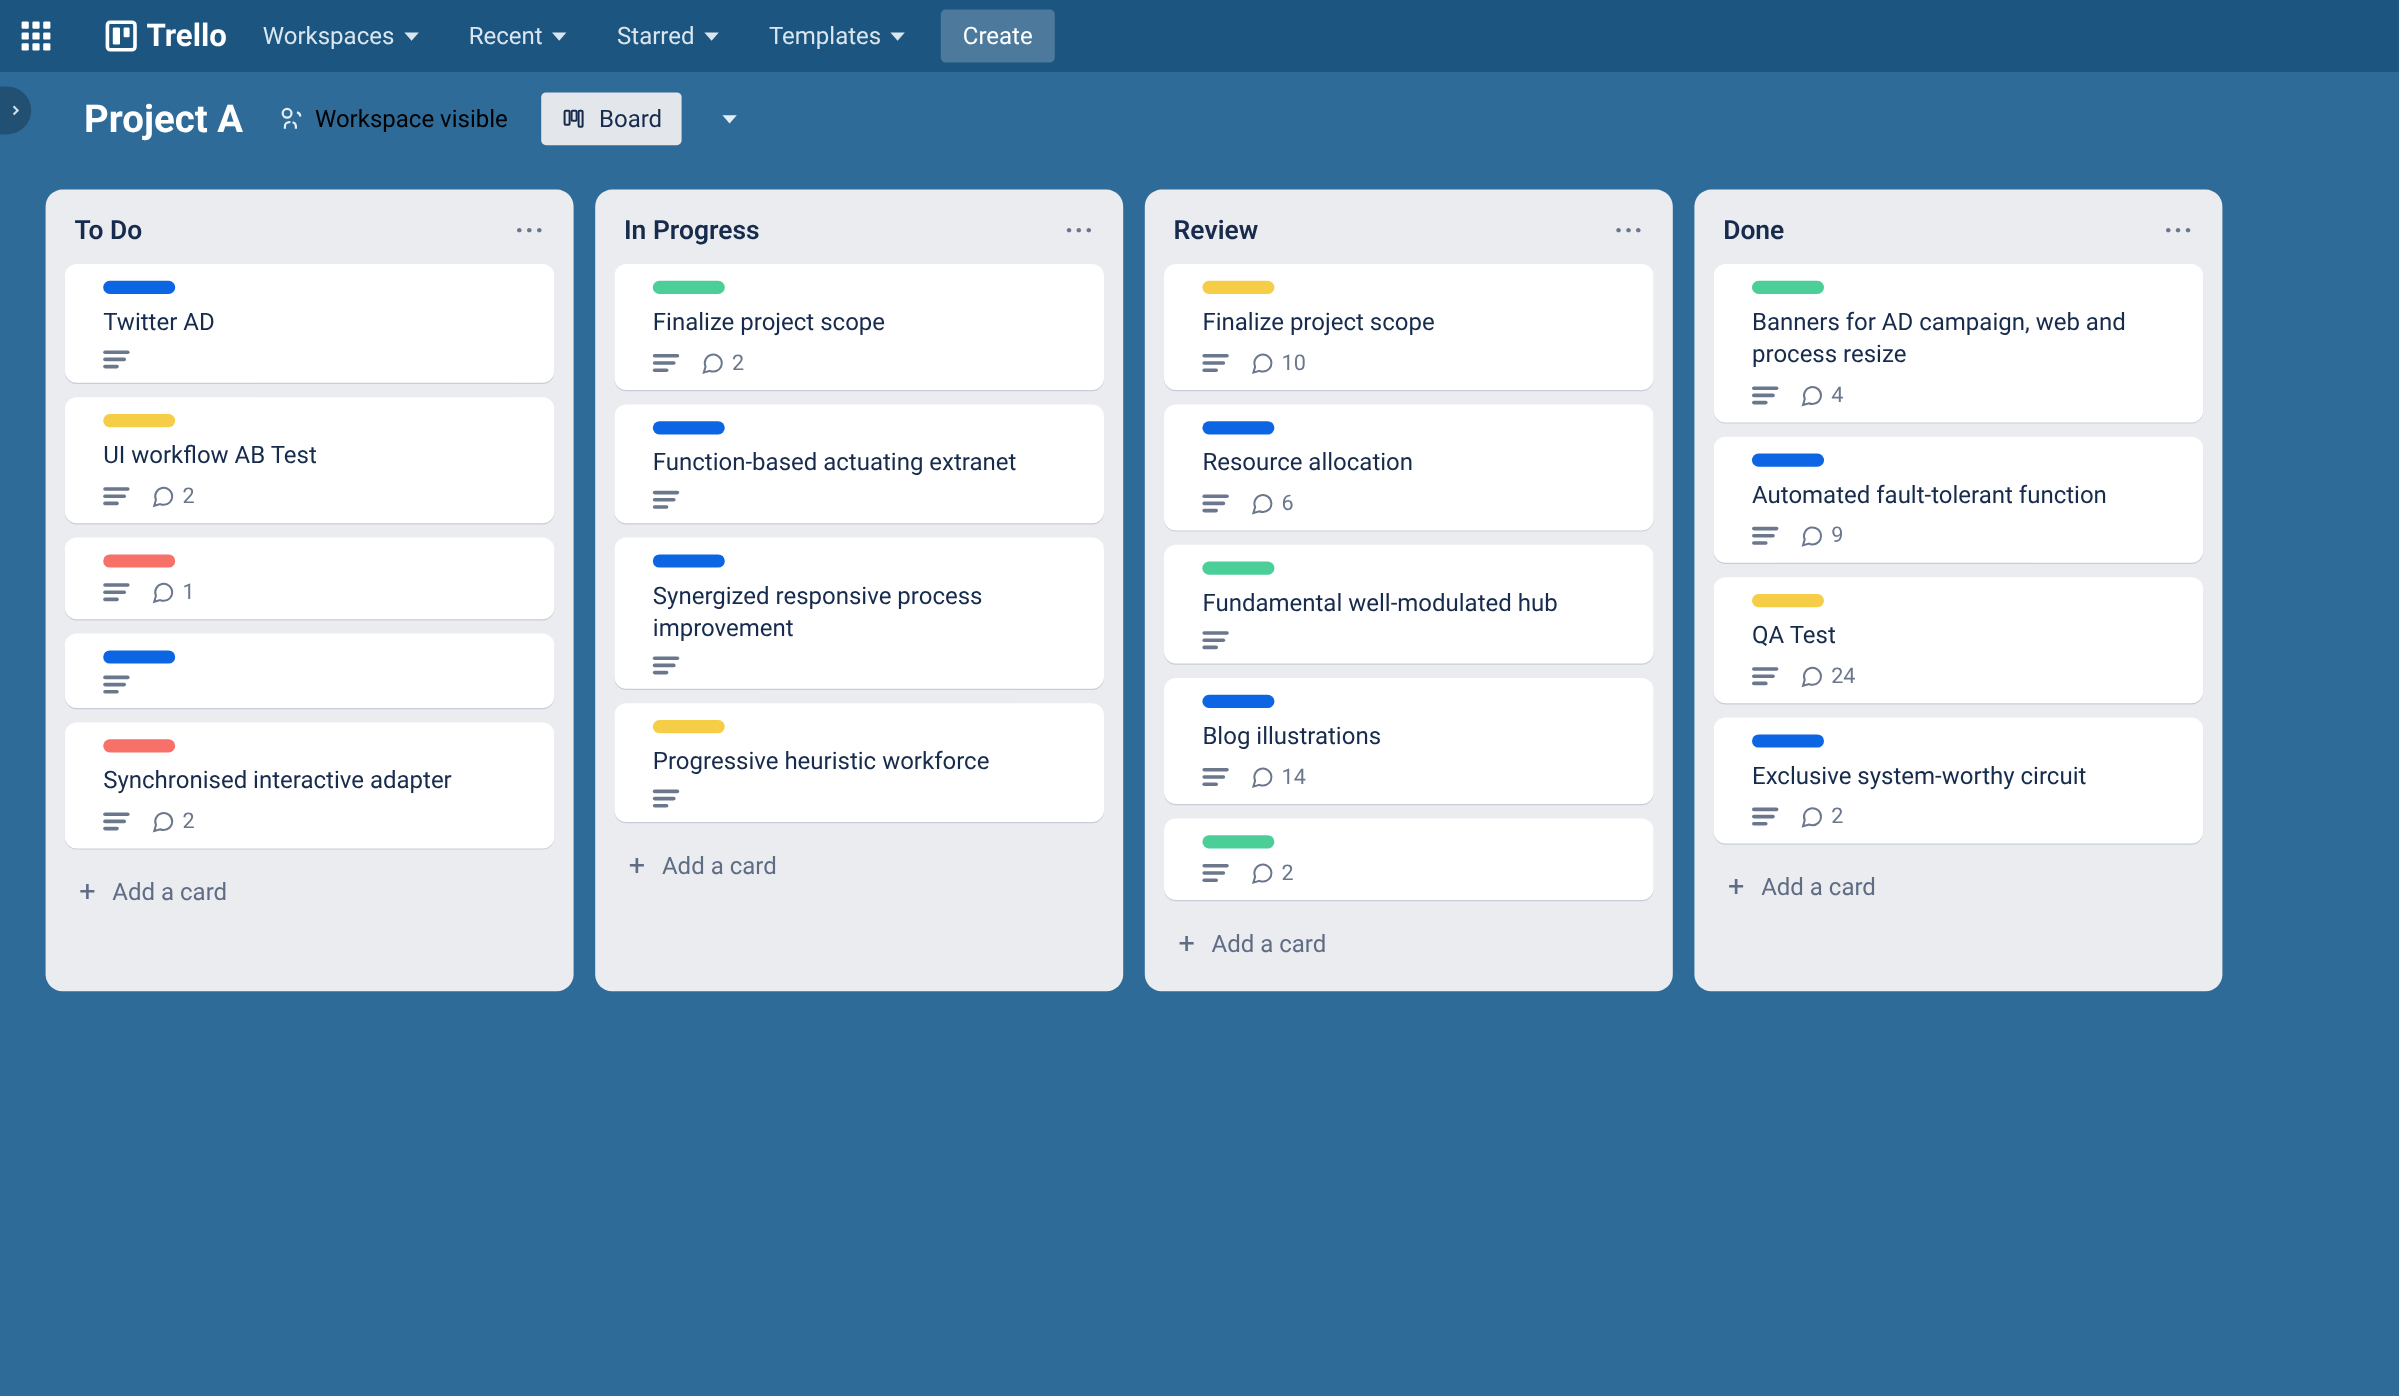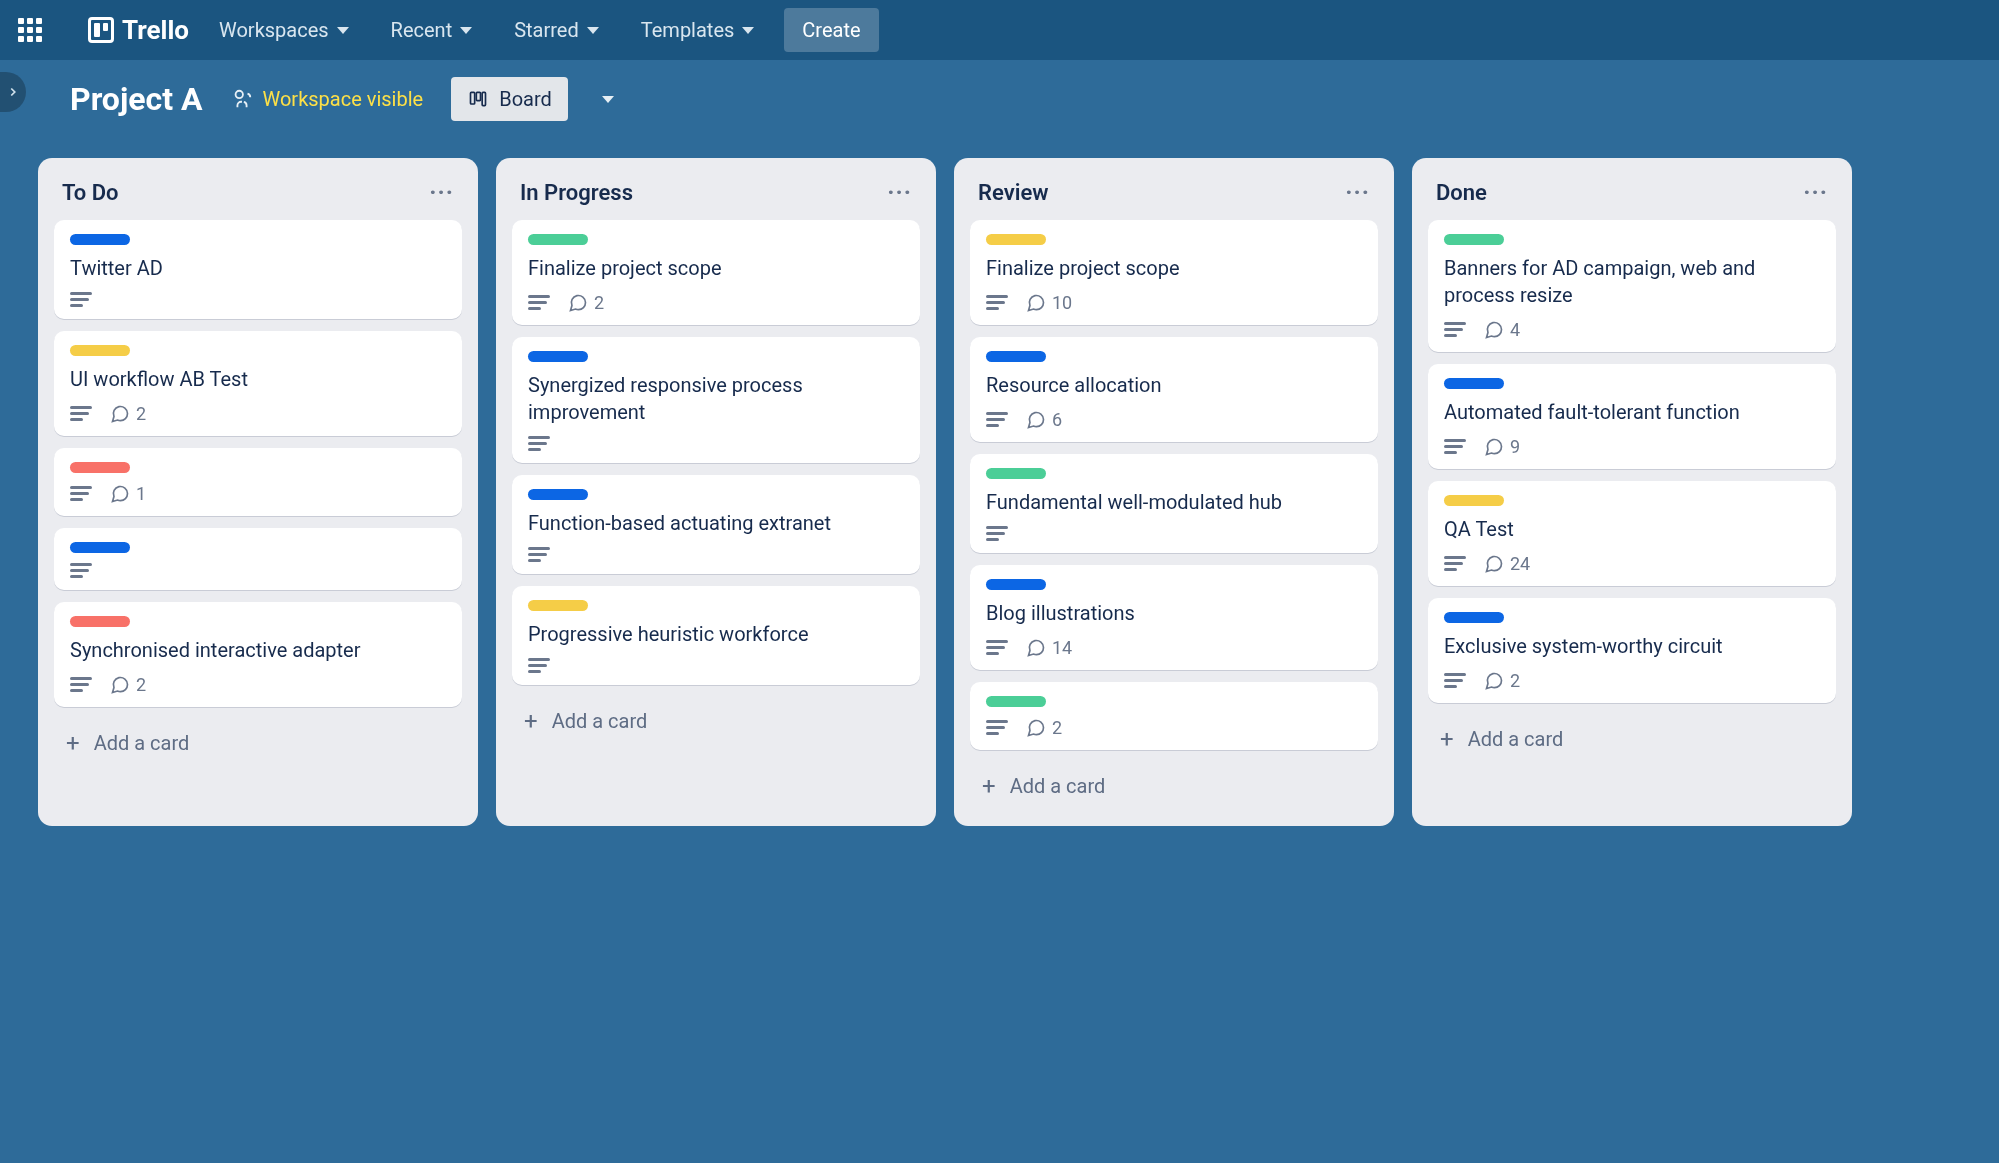--- a/index.html
+++ b/index.html
@@ -15,33 +15,33 @@
 .logo-glyph .short{height:60%;}
 .nav-btn{display:flex;align-items:center;gap:8px;color:#d9e6ef;font-size:20px;padding:8px 12px;border-radius:4px;cursor:pointer;}
 .chev{width:0;height:0;border-left:6px solid transparent;border-right:6px solid transparent;border-top:7px solid #d9e6ef;}
 .create-btn{background:rgba(255,255,255,.22);color:#fff;padding:10px 18px;border-radius:4px;font-size:20px;cursor:pointer;}
 
 
 .boardhdr{height:78px;display:flex;align-items:center;padding:0 30px;gap:28px;color:#fff;position:relative;}
 .expand-tab{position:absolute;left:0;top:12px;width:26px;height:40px;background:rgba(0,0,0,.25);border-radius:0 20px 20px 0;display:flex;align-items:center;justify-content:center;cursor:pointer;}
 .expand-tab svg{stroke:#cfe0eb;}
 .board-title{font-size:32px;font-weight:700;margin-left:40px;}
-.vis{display:flex;align-items:center;gap:10px;font-size:20px;color:#fde047;cursor:pointer;}
+.vis{display:flex;align-items:center;gap:10px;font-size:20px;color:#000000;cursor:pointer;}
 .vis svg{stroke:#e6eff5;}
 .view-btn{background:#e3e6ea;color:#172b4d;display:flex;align-items:center;gap:10px;padding:10px 16px;border-radius:4px;font-size:20px;cursor:pointer;}
 .view-chev{margin-left:6px;cursor:pointer;}
 
 
 .board{display:flex;gap:18px;padding:20px 38px;}
 .list{background:#ebecf0;border-radius:14px;width:440px;min-height:60px;padding:14px 10px 14px 10px;display:flex;flex-direction:column;}
 .list-hdr{display:flex;align-items:center;justify-content:space-between;padding:6px 14px 14px 14px;}
 .list-title{font-size:22px;font-weight:600;color:#172b4d;}
 .list-menu{color:#6b778c;font-size:24px;letter-spacing:1px;font-weight:700;cursor:pointer;}
 .cards{display:flex;flex-direction:column;gap:12px;padding:0 6px;}
-.card{background:#fff;border-radius:10px;padding:14px 16px 12px 16px;box-shadow:0 1px 0 rgba(9,30,66,.15);cursor:pointer;}
+.card{background:#fff;border-radius:10px;padding:14px 16px 12px 32px;box-shadow:0 1px 0 rgba(9,30,66,.15);cursor:pointer;}
 .label{height:11px;border-radius:6px;margin-bottom:10px;}
 .lbl-blue{background:#0c66e4;width:60px;}
 .lbl-yellow{background:#f5cd47;width:60px;}
 .lbl-red{background:#f87168;width:60px;}
 .lbl-green{background:#4bce97;width:60px;}
 .card-title{font-size:20px;color:#172b4d;line-height:1.35;}
 .badges{display:flex;align-items:center;gap:18px;margin-top:10px;color:#6b778c;}
 .desc-icon{display:flex;flex-direction:column;gap:3px;width:22px;}
 .desc-icon span{height:3px;background:#6b778c;border-radius:2px;}
 .desc-icon span:nth-child(1){width:100%;}.desc-icon span:nth-child(2){width:85%;}.desc-icon span:nth-child(3){width:60%;}
@@ -222,32 +222,32 @@
             <div class="cm">
               <svg width="20" height="20" viewBox="0 0 24 24" fill="none" stroke-width="2">
                 <path d="M21 11.5a8.38 8.38 0 0 1-8.5 8.5 8.5 8.5 0 0 1-3.5-.75L3 21l1.75-6A8.5 8.5 0 1 1 21 11.5z"></path>
               </svg>
               <span>2</span>
             </div>
           </div>
         </div>
         <div class="card">
           <div class="label lbl-blue"></div>
+          <div class="card-title">Function-based actuating extranet</div>
+          <div class="badges">
+            <div class="desc-icon">
+              <span></span>
+              <span></span>
+              <span></span>
+            </div>
+          </div>
+        </div>
+        <div class="card">
+          <div class="label lbl-blue"></div>
           <div class="card-title">Synergized responsive process improvement</div>
-          <div class="badges">
-            <div class="desc-icon">
-              <span></span>
-              <span></span>
-              <span></span>
-            </div>
-          </div>
-        </div>
-        <div class="card">
-          <div class="label lbl-blue"></div>
-          <div class="card-title">Function-based actuating extranet</div>
           <div class="badges">
             <div class="desc-icon">
               <span></span>
               <span></span>
               <span></span>
             </div>
           </div>
         </div>
         <div class="card">
           <div class="label lbl-yellow"></div>

